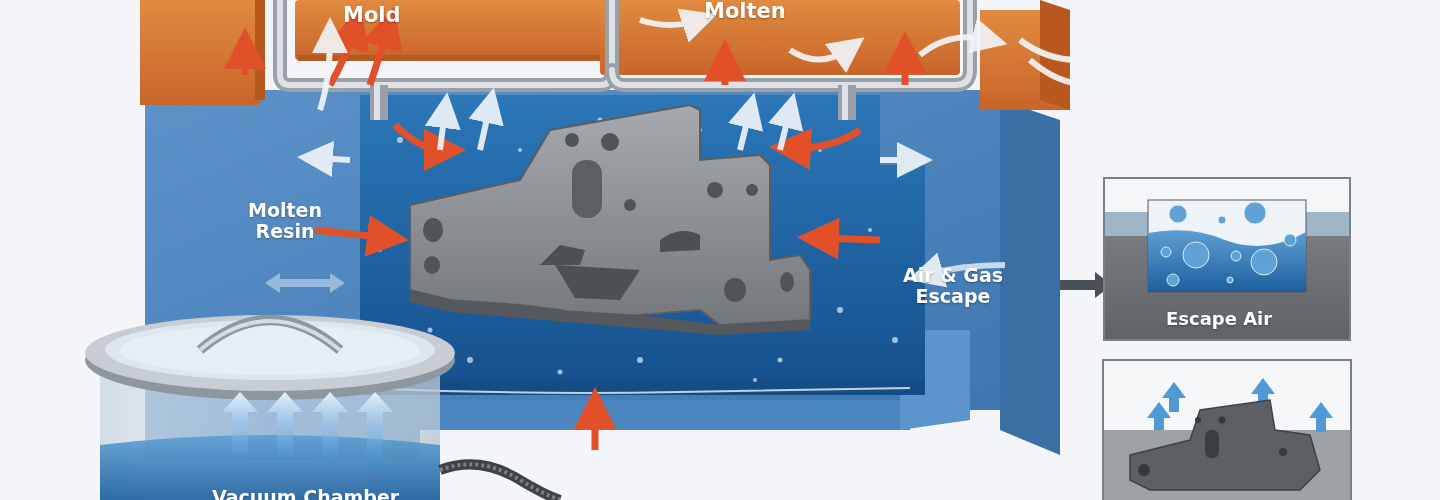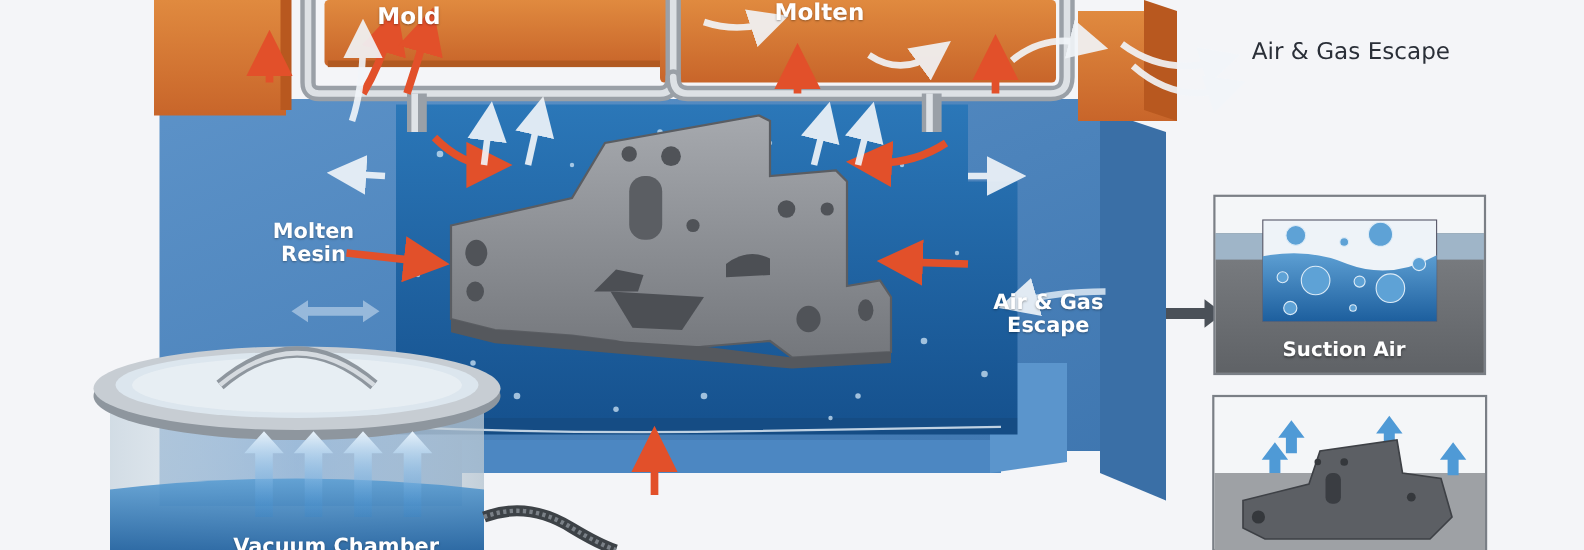--- a/index.html
+++ b/index.html
@@ -229,28 +229,27 @@
     <circle cx="1144" cy="470" r="6" fill="#35383c"></circle>
     <circle cx="1198" cy="420" r="3" fill="#35383c"></circle>
     <circle cx="1222" cy="420" r="3.5" fill="#35383c"></circle>
     <rect x="1205" y="430" width="14" height="28" rx="6" fill="#3a3d42"></rect>
     <circle cx="1283" cy="452" r="4" fill="#35383c"></circle>
   </g>
 </svg>
 
 <div class="lbl white" style="left:343px; top:4px; font-size:21px;">Mold</div>
 <div class="lbl white" style="left:704px; top:0px; font-size:21px;">Molten</div>
-<div class="lbl dark" style="left:1138px; top:36px; font-size:21px;">Air &amp; Gas Escape</div>
 
 <div class="lbl white center" style="left:898px; top:265px; font-size:19px; width:110px;">
   <div>Air &amp; Gas</div>
   <div>Escape</div>
 </div>
 
 <div class="lbl white center" style="left:242px; top:200px; font-size:19px; width:86px;">
   <div>Molten</div>
   <div>Resin</div>
 </div>
 
 <div class="lbl white" style="left:212px; top:487px; font-size:19px;">Vacuum Chamber</div>
-<div class="lbl white" style="left:1166px; top:309px; font-size:18px;">Suction Air</div>
+<div class="lbl white" style="left:1166px; top:309px; font-size:18px;">Escape Air</div>
 
 </div>
 
 </body></html>

